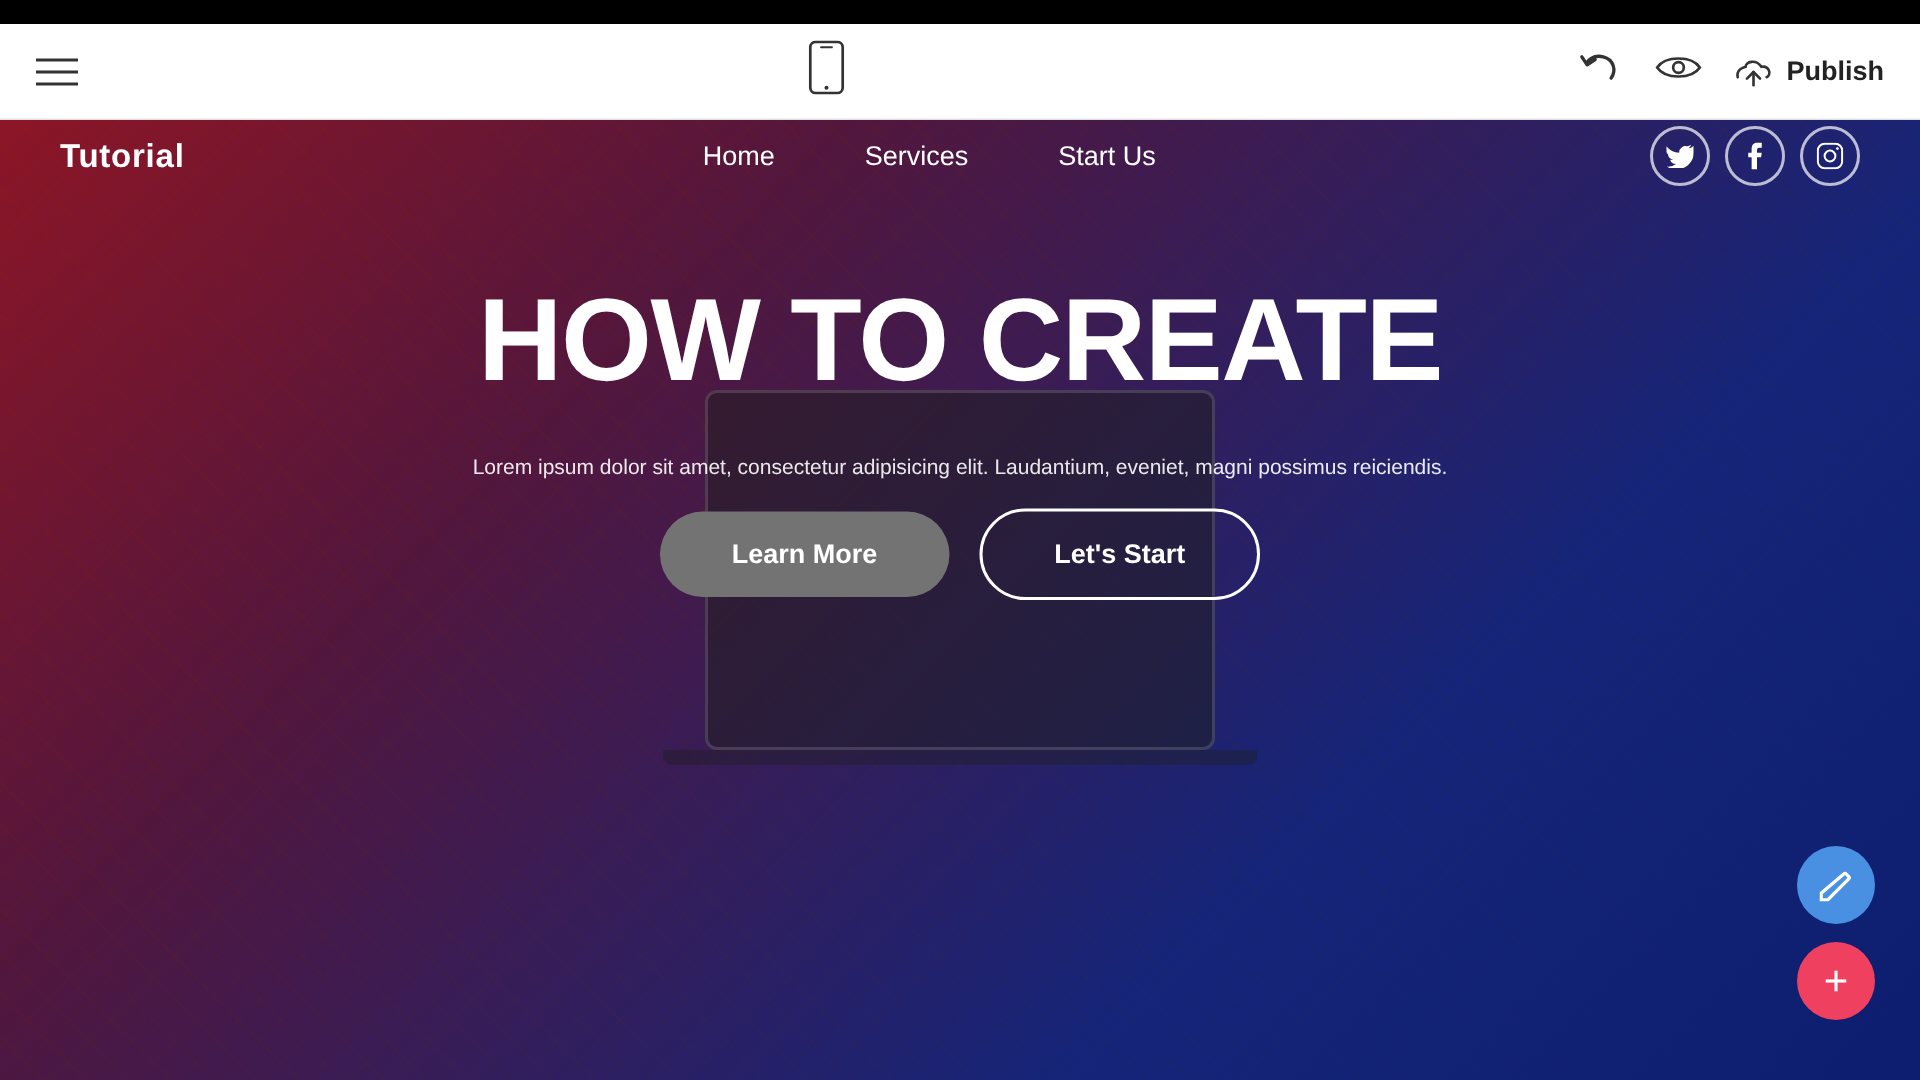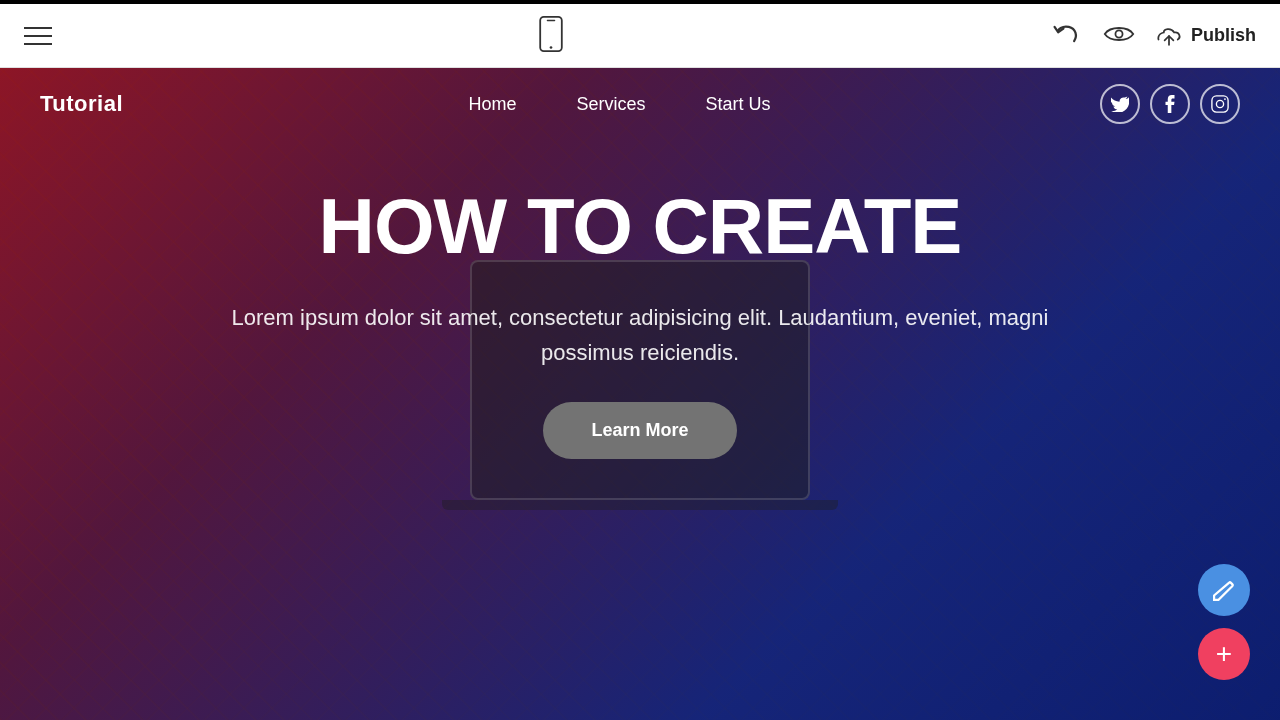--- a/index.html
+++ b/index.html
@@ -1,21 +1,21 @@
 <!DOCTYPE html>
 <html><head>
   <meta charset="utf-8">
   <style>
     * { margin: 0; padding: 0; box-sizing: border-box; }
     body { width: 1280px; height: 720px; overflow: hidden; font-family: 'Arial', sans-serif; background: #000; }
 
     
     .toolbar {
       position: fixed;
-      top: 4px; left: 0; right: 0;
+      top: 16px; left: 0; right: 0;
       height: 64px;
       background: #fff;
       display: flex;
       align-items: center;
       justify-content: space-between;
       padding: 0 24px;
       z-index: 100;
       border-bottom: 1px solid #e0e0e0;
     }
     .toolbar-left { display: flex; align-items: center; }
@@ -158,24 +158,24 @@
       color: #fff;
       font-size: 78px;
       font-weight: 900;
       line-height: 1.1;
       letter-spacing: -1px;
       text-transform: uppercase;
       margin-bottom: 30px;
     }
     .hero-subtitle {
       color: rgba(255,255,255,0.9);
-      font-size: 22px;
+      font-size: 14px;
       line-height: 1.6;
       max-width: 900px;
-      margin: 0 auto 32px;
+      margin: 0 auto 17px;
     }
     .hero-buttons {
       display: flex;
       align-items: center;
       justify-content: center;
       gap: 20px;
     }
     .btn-learn-more {
       background: #737373;
       color: #fff;
@@ -313,20 +313,21 @@
     </div>
   </nav>
 
   <div class="hero-content">
     <h1 class="hero-title">
       <span>HOW TO CREATE</span><br>
     </h1>
     <p class="hero-subtitle">Lorem ipsum dolor sit amet, consectetur adipisicing elit. Laudantium, eveniet, magni possimus reiciendis.</p>
     <div class="hero-buttons">
       <button class="btn-learn-more">Learn More</button>
+      <button class="btn-lets-start">Let's Start</button>
     </div>
   </div>
 
   <div class="fab-container">
     <button class="fab-edit">
       <svg viewBox="0 0 20 20" width="22" height="22" fill="none" stroke="white" stroke-width="2" xmlns="http://www.w3.org/2000/svg">
         <path d="M14.7 3.3a1 1 0 0 1 1.4 0l1.6 1.6a1 1 0 0 1 0 1.4L5 19H1v-4L14.7 3.3z"></path>
       </svg>
     </button>
     <button class="fab-add">

